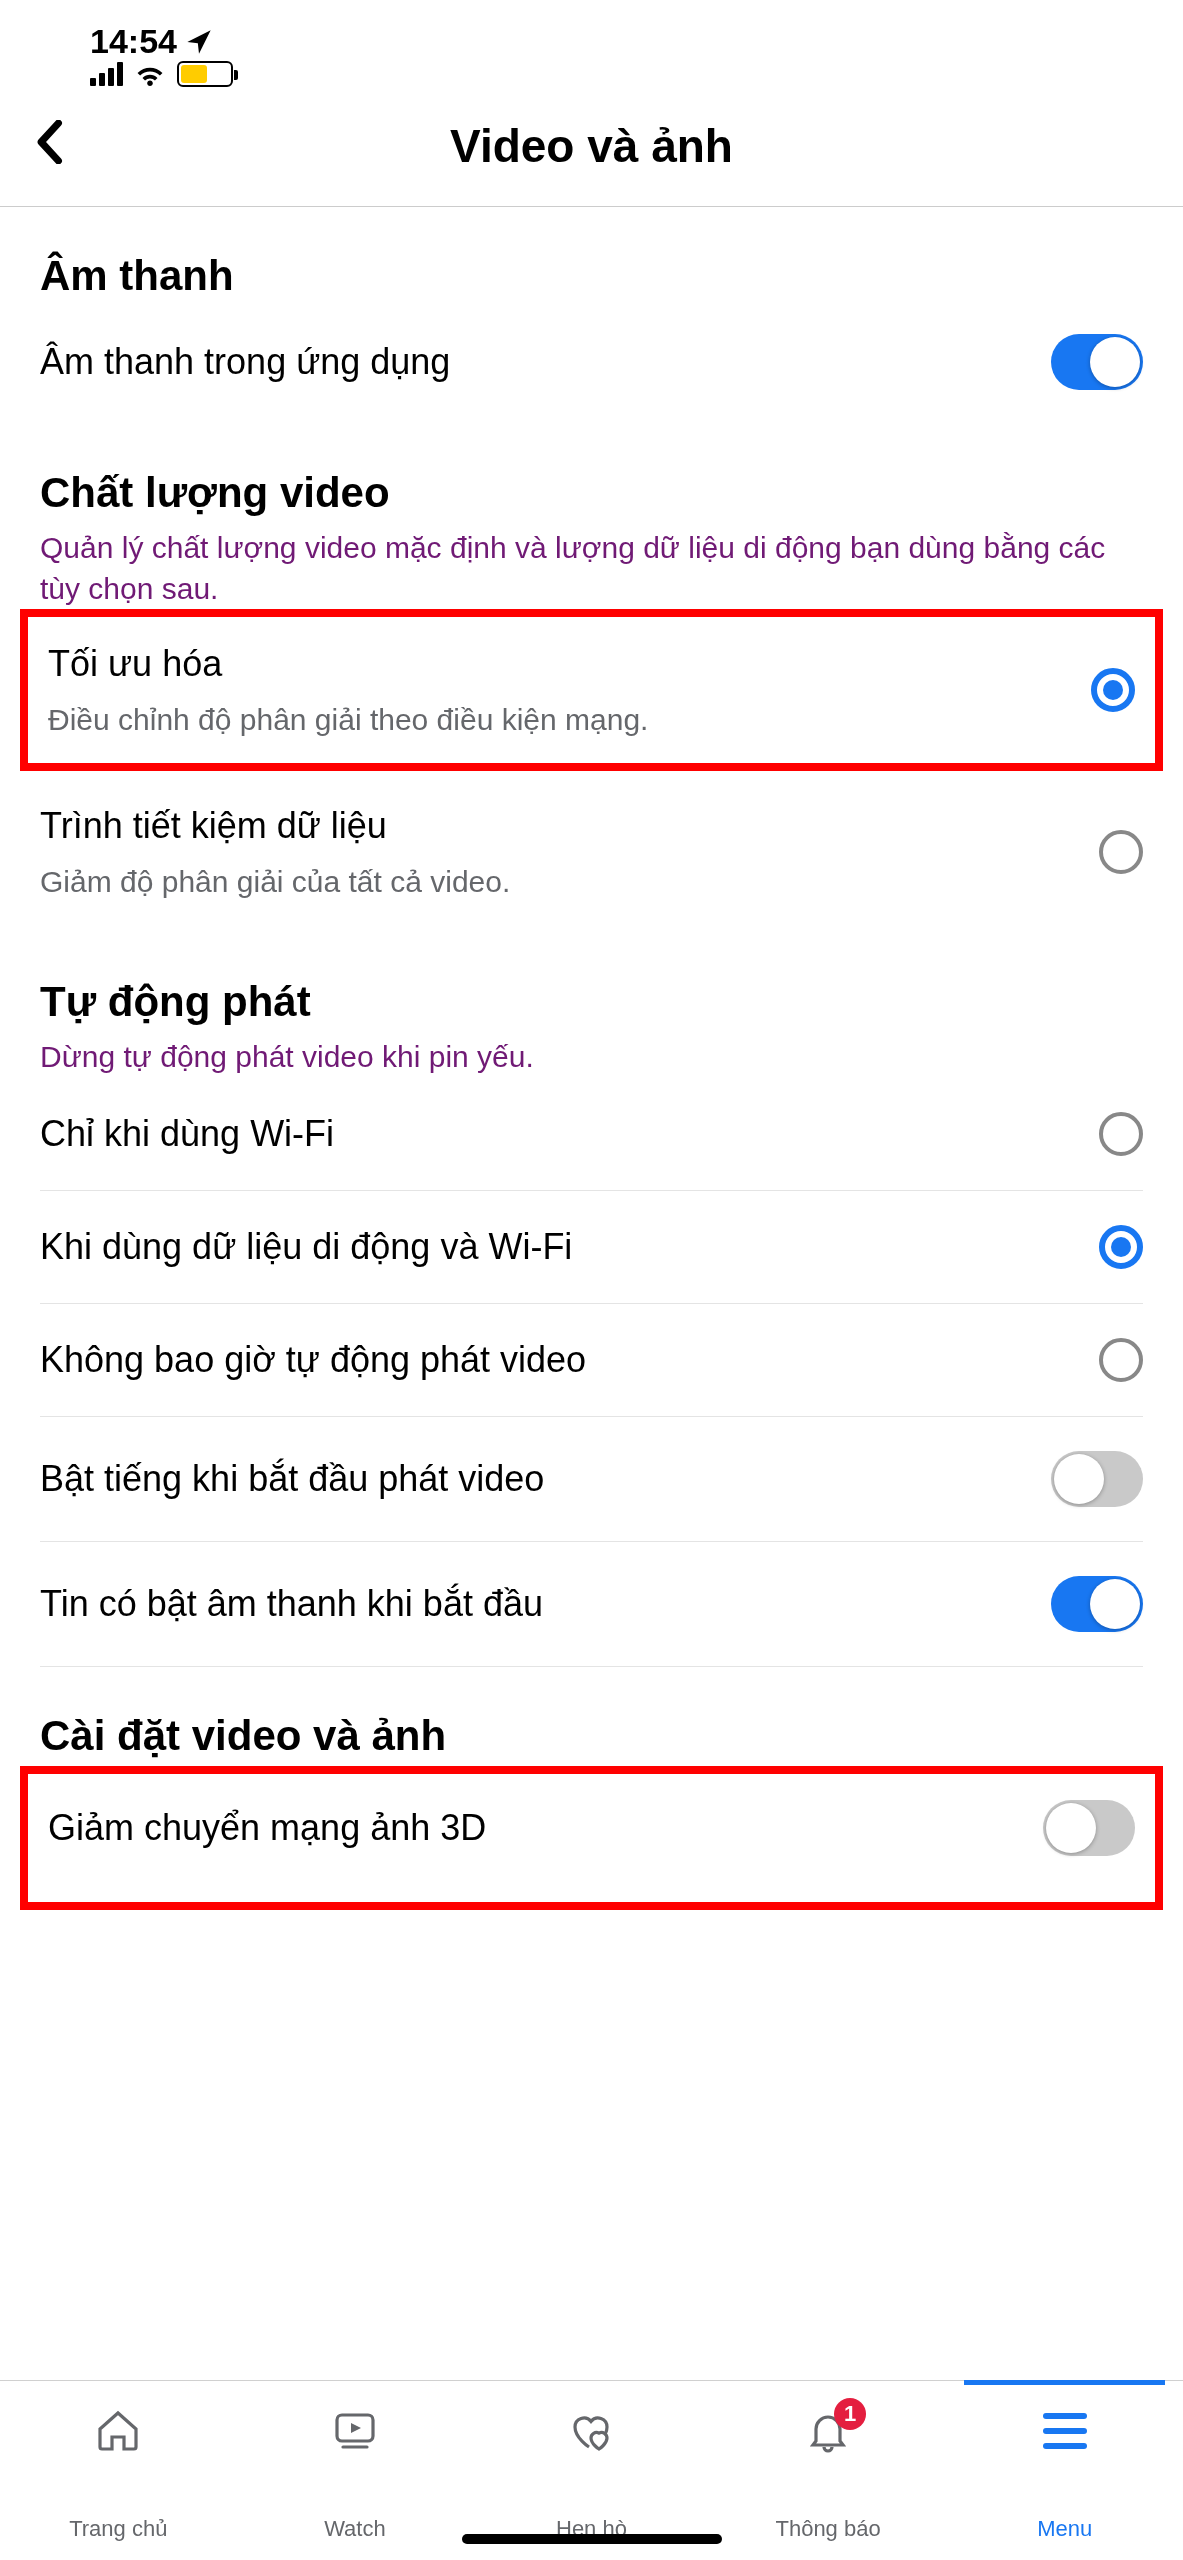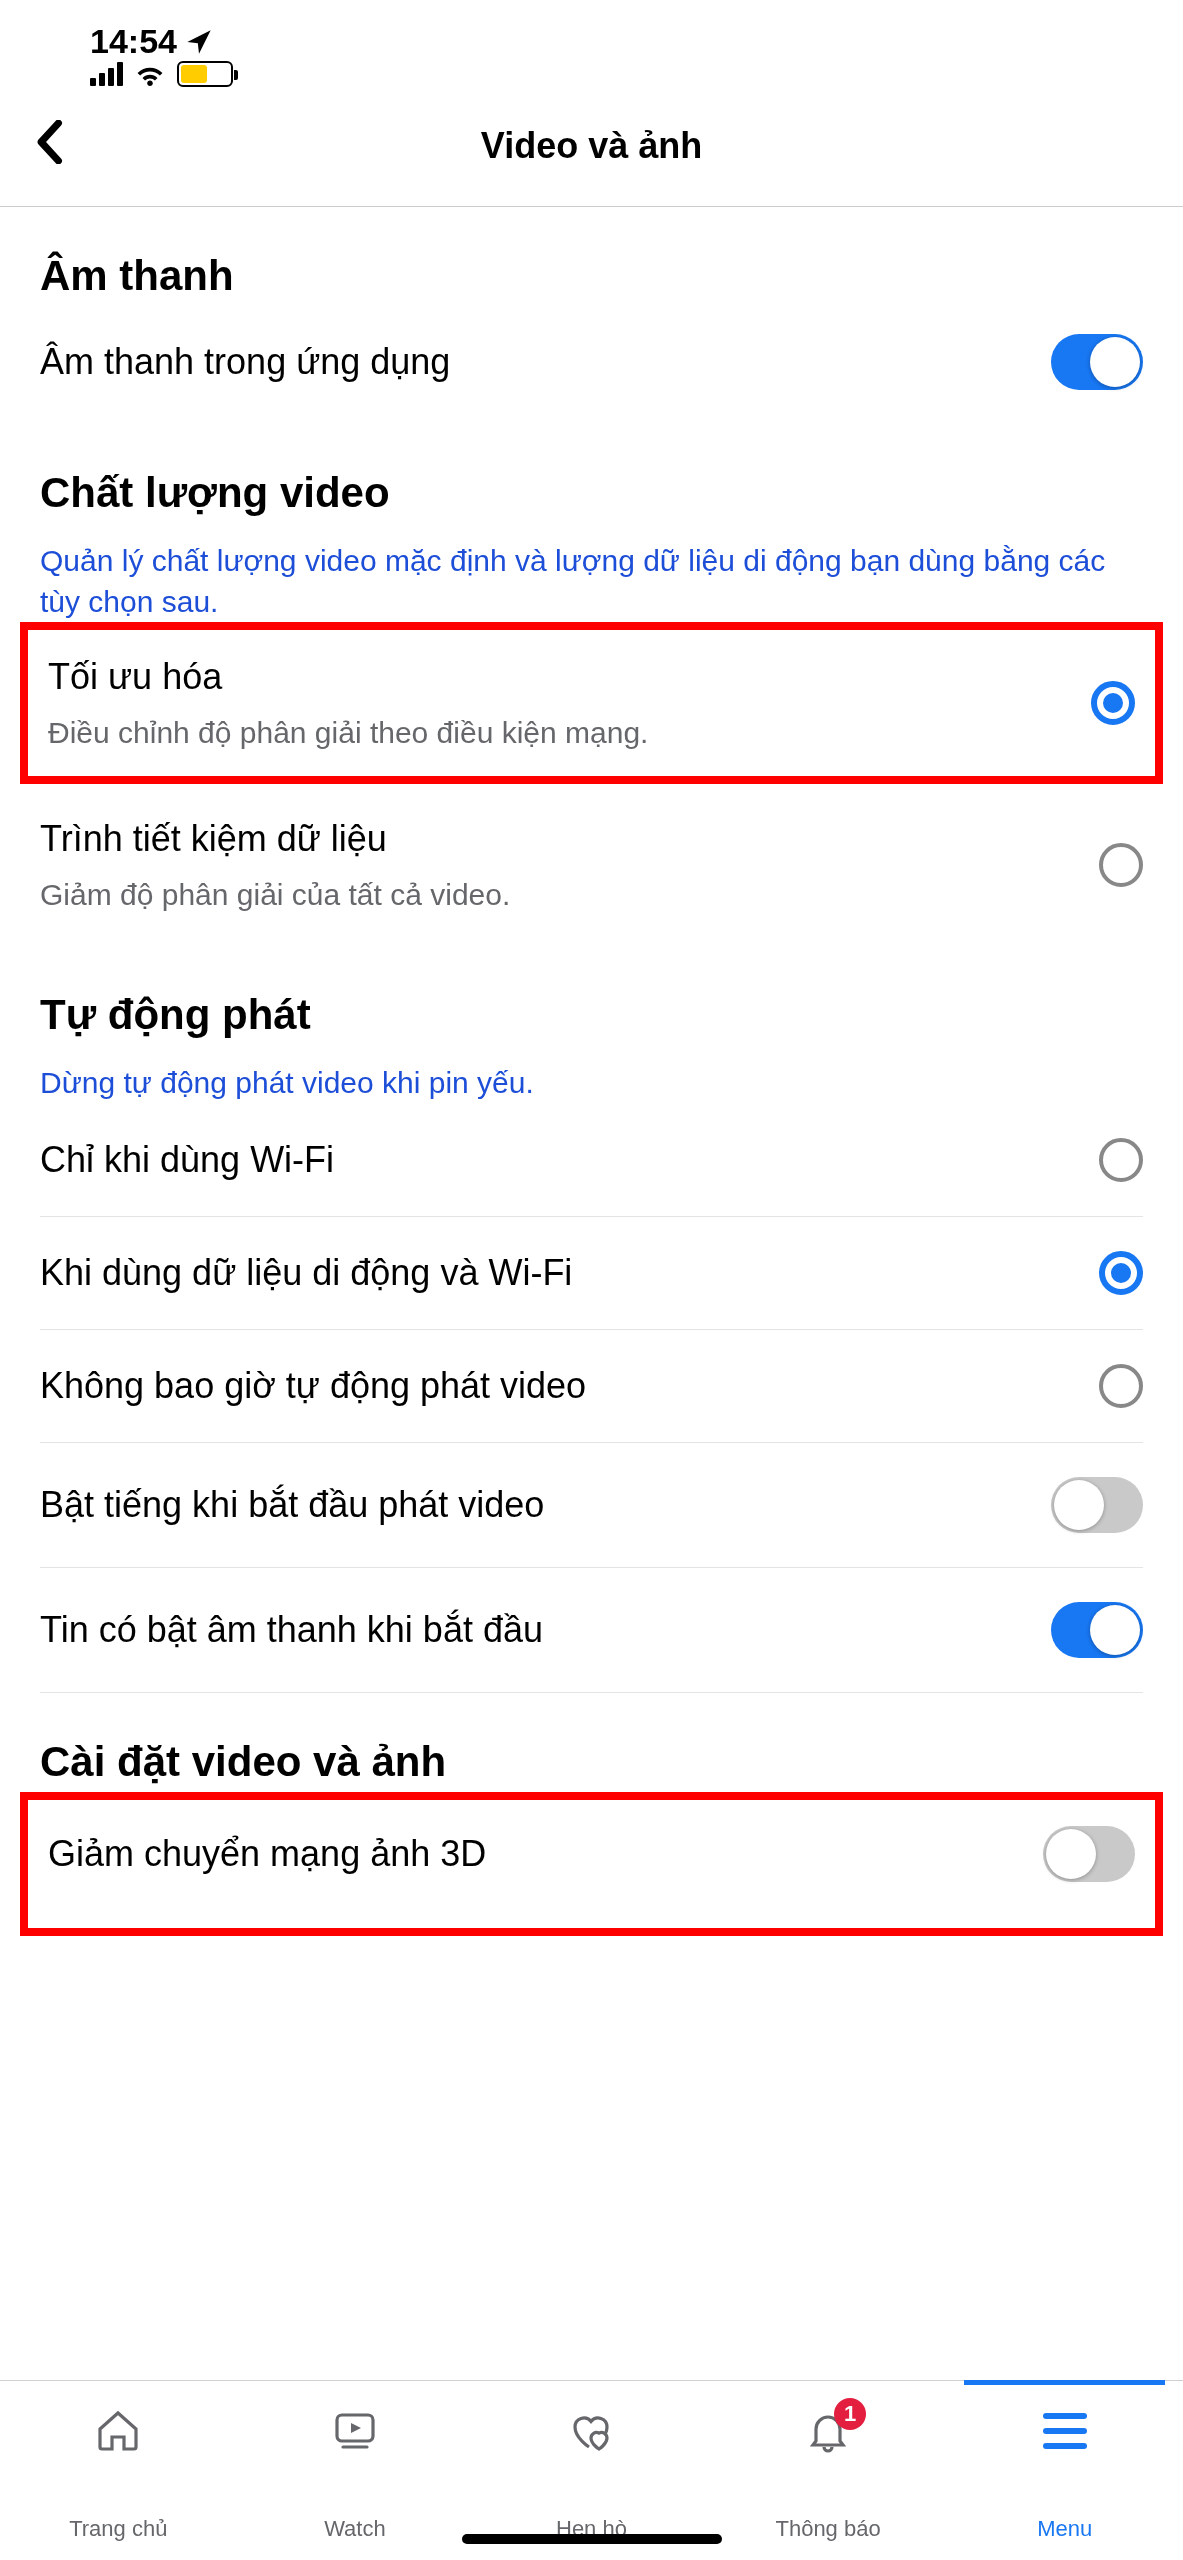--- a/index.html
+++ b/index.html
@@ -53,27 +53,27 @@
   .header {
     display: flex;
     align-items: center;
     padding: 30px 35px 35px;
     border-bottom: 1.5px solid #ccc;
     position: relative;
   }
   .back-btn { font-size:44px; font-weight:700; line-height:1; }
   .header-title {
     position:absolute; left:0; right:0; text-align:center;
-    font-size:36px; font-weight:700; pointer-events:none;
+    font-size:46px; font-weight:700; pointer-events:none;
   }
 
   
   .section { padding: 0 40px; }
   .sec-title { font-size: 42px; font-weight: 700; padding-top: 45px; }
-  .sec-desc { font-size: 30px; color: #1d4ed8; margin-top: 24px; line-height:1.35; }
+  .sec-desc { font-size: 30px; color: #701a75; margin-top: 11px; line-height:1.35; }
 
   .row {
     display:flex; justify-content:space-between; align-items:center;
     padding: 34px 0; border-bottom: 1px solid #e4e4e4;
   }
   .row:last-child { border-bottom: none; }
   .row-text { flex:1; padding-right: 30px; }
   .row-title { font-size: 36px; font-weight: 400; }
   .row-desc { font-size: 30px; color: #65676b; margin-top: 18px; }
   .row-ctrl { flex-shrink:0; }

